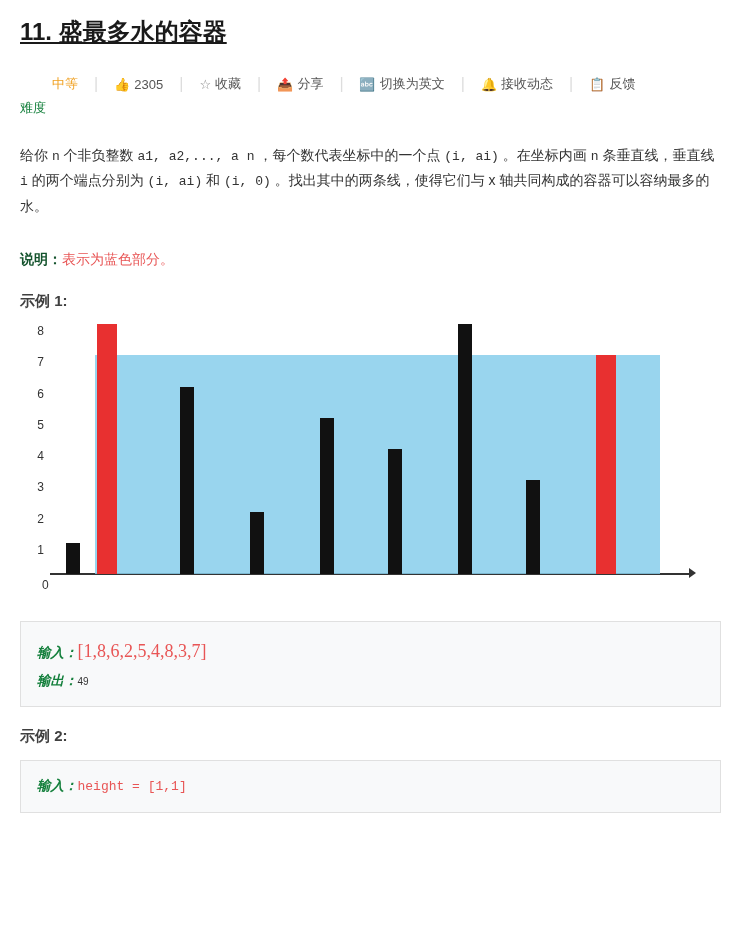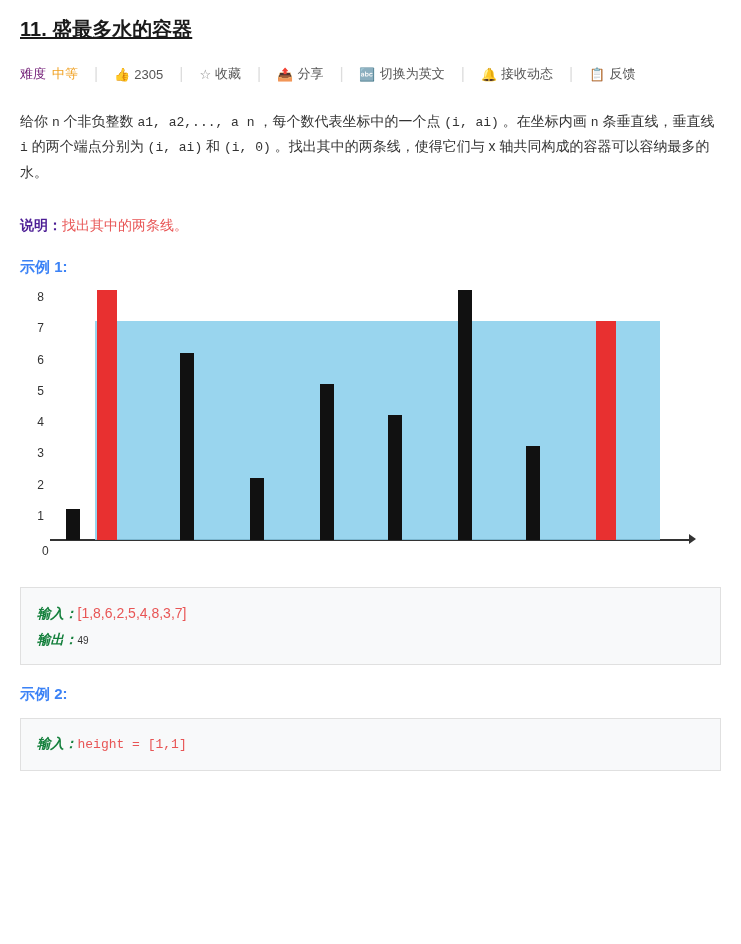--- a/index.html
+++ b/index.html
@@ -7,24 +7,24 @@
       font-family: -apple-system, BlinkMacSystemFont, "Segoe UI", "PingFang SC", "Microsoft YaHei", sans-serif;
       font-size: 14px;
       color: #333;
       background: #fff;
       width: 741px;
       min-height: 944px;
       padding: 16px 20px;
     }
 
     .title {
-      font-size: 20px;
+      font-size: 24px;
       font-weight: bold;
       color: #1a1a1a;
-      margin-bottom: 22px;
+      margin-bottom: 3px;
       text-decoration: underline;
     }
 
     .meta-row {
       display: flex;
       align-items: center;
       gap: 16px;
       font-size: 13px;
       color: #666;
       margin-bottom: 16px;
@@ -33,22 +33,23 @@
 
     .meta-item {
       display: flex;
       align-items: center;
       gap: 4px;
       cursor: pointer;
       color: #555;
     }
 
     .difficulty-label {
-      color: #701a75;
+      color: #15803d;
       margin-right: 2px;
+      margin-top: 48px;
     }
 
     .difficulty-value {
       color: #f0a020;
       font-weight: 400;
     }
 
     .meta-icon {
       font-size: 13px;
       color: #888;
@@ -73,31 +74,31 @@
     }
 
     .note {
       font-size: 14px;
       margin-bottom: 20px;
       line-height: 1.8;
     }
 
     .note-label {
       font-weight: bold;
-      color: #4c1d95;
+      color: #14532d;
     }
 
     .note-content {
       color: #e85555;
     }
 
     .section-title {
       font-size: 15px;
       font-weight: bold;
-      color: #3b82f6;
+      color: #404040;
       margin-bottom: 14px;
       margin-top: 6px;
     }
 
     
     .chart-container {
       position: relative;
       width: 680px;
       height: 280px;
       margin-bottom: 16px;
@@ -179,22 +180,22 @@
       border: 1px solid #e0e0e0;
       padding: 12px 16px;
       margin-bottom: 20px;
       font-size: 13.5px;
       line-height: 1.9;
       color: #333;
     }
 
     .example-box .input-line {
       color: #e85555;
-      font-family: Liberation Sans, sans-serif;
-      font-size: 14px;
+      font-family: Liberation Serif, serif;
+      font-size: 18px;
     }
 
     .example-box .output-line {
       font-size: 10px;
     }
 
     .example-box .explain-line {
       font-size: 13px;
       color: #e85555;
     }
@@ -273,21 +274,21 @@
     <span class="meta-icon">📋</span>
     <span>反馈</span>
   </span>
 </div>
 
 <div class="description">
   给你 <span class="code-inline">n</span> 个非负整数 <span class="code-inline">a1, a2,..., a n</span> ，每个数代表坐标中的一个点 <span class="code-inline">(i, ai)</span> 。在坐标内画 <span class="code-inline">n</span> 条垂直线，垂直线 <span class="code-inline">i</span> 的两个端点分别为 <span class="code-inline">(i, ai)</span> 和 <span class="code-inline">(i, 0)</span> 。找出其中的两条线，使得它们与 x 轴共同构成的容器可以容纳最多的水。
 </div>
 
 <div class="note">
-  <span class="note-label">说明：</span><span class="note-content">找出其中的两条线。</span>
+  <span class="note-label">说明：</span><span class="note-content">表示为蓝色部分。</span>
 </div>
 
 <div class="section-title">示例 1:</div>
 
 <div class="chart-container">
 
   <div class="y-axis-labels">
     <div class="y-label" style="bottom: calc(250px * 8/8 - 6px);">8</div>
     <div class="y-label" style="bottom: calc(250px * 7/8 - 6px);">7</div>
     <div class="y-label" style="bottom: calc(250px * 6/8 - 6px);">6</div>

